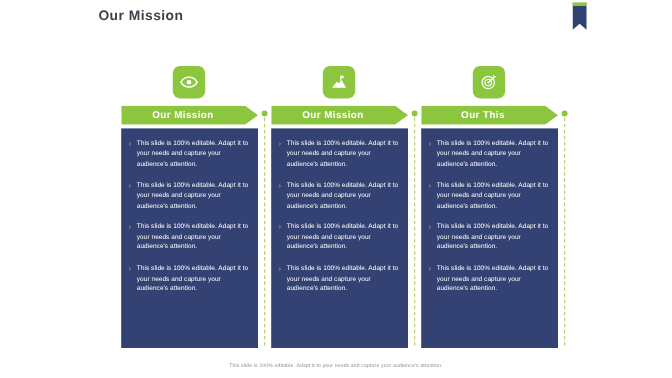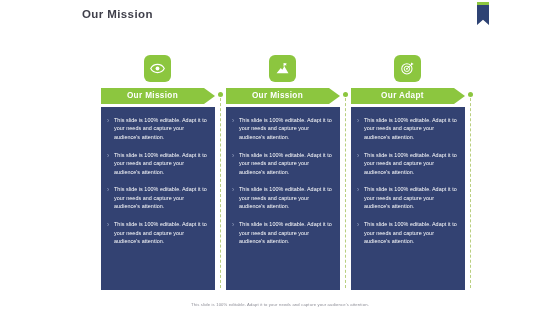--- a/index.html
+++ b/index.html
@@ -266,21 +266,21 @@
         <circle cx="11" cy="12.5" r="8.2" fill="none" stroke="#ffffff" stroke-width="1.7"></circle>
         <circle cx="11" cy="12.5" r="4.3" fill="none" stroke="#ffffff" stroke-width="1.6"></circle>
         <circle cx="11" cy="12.5" r="1.5" fill="#ffffff"></circle>
         <path d="M11 12.5 19.5 4.5" stroke="#ffffff" stroke-width="1.6" fill="none"></path>
         <path d="M17.6 2.4v4.6l4.2-2.3z" fill="#ffffff"></path>
       </svg>
     </div>
 
     <div class="banner">
       <div class="banner-shape"></div>
-      <div class="banner-label">Our Adapt</div>
+      <div class="banner-label">Our This</div>
     </div>
 
     <div class="connector">
       <div class="connector-dot"></div>
     </div>
 
     <div class="panel">
       <div class="bullet-row">
         <span class="bullet-mark">›</span>
         <span class="bullet-text">This slide is 100% editable. Adapt it to your needs and capture your audience's attention.</span>

